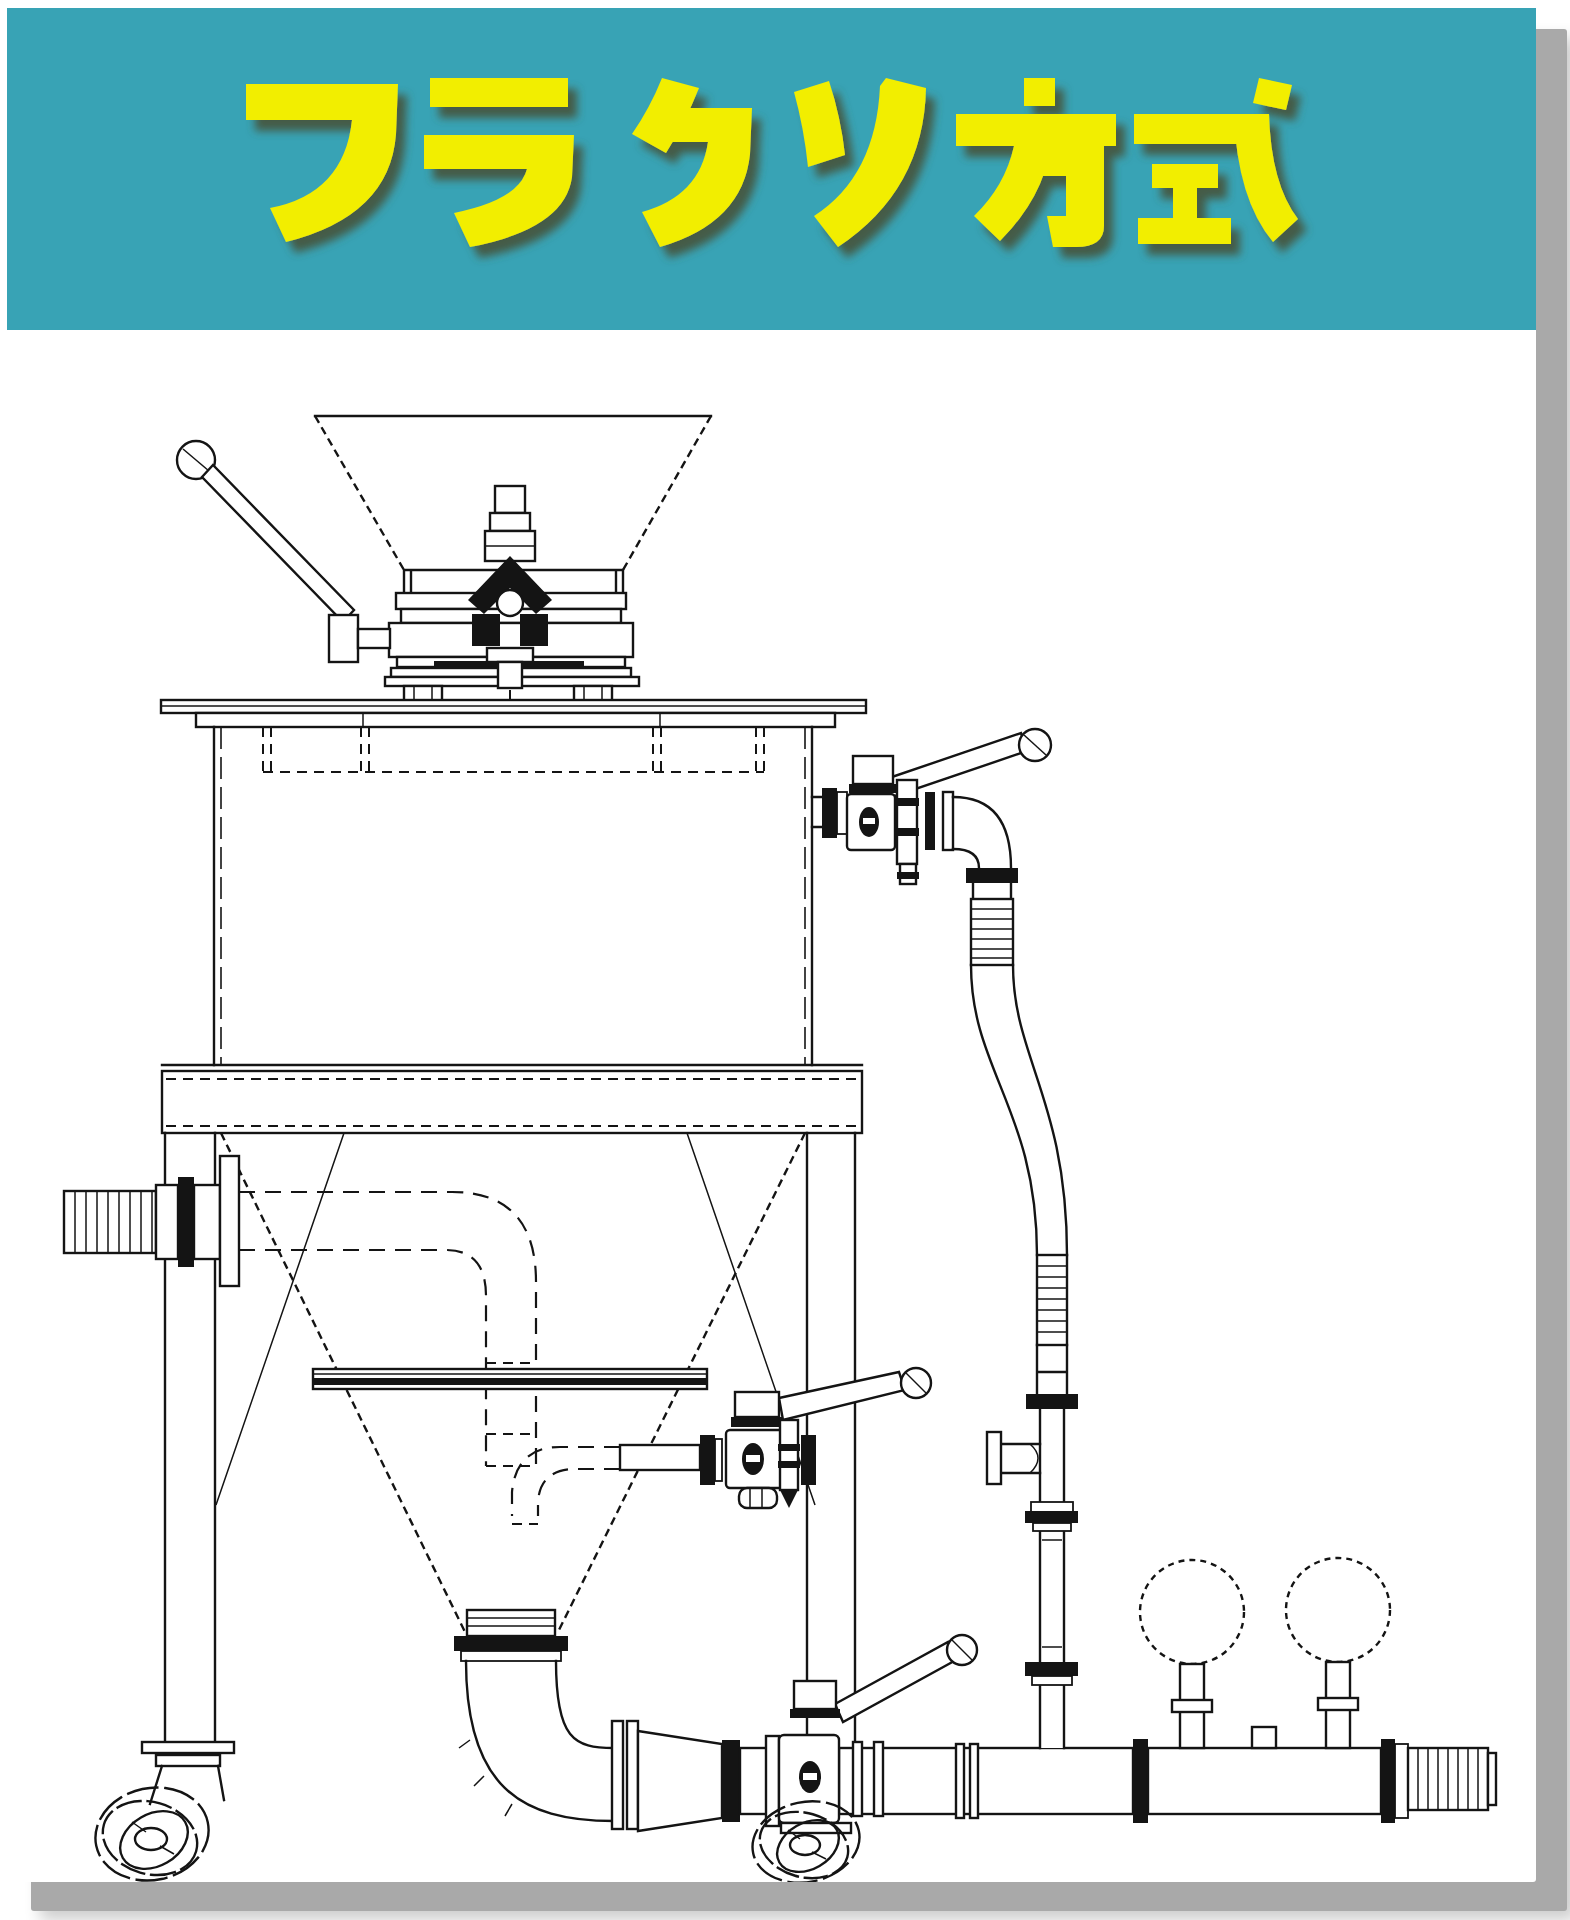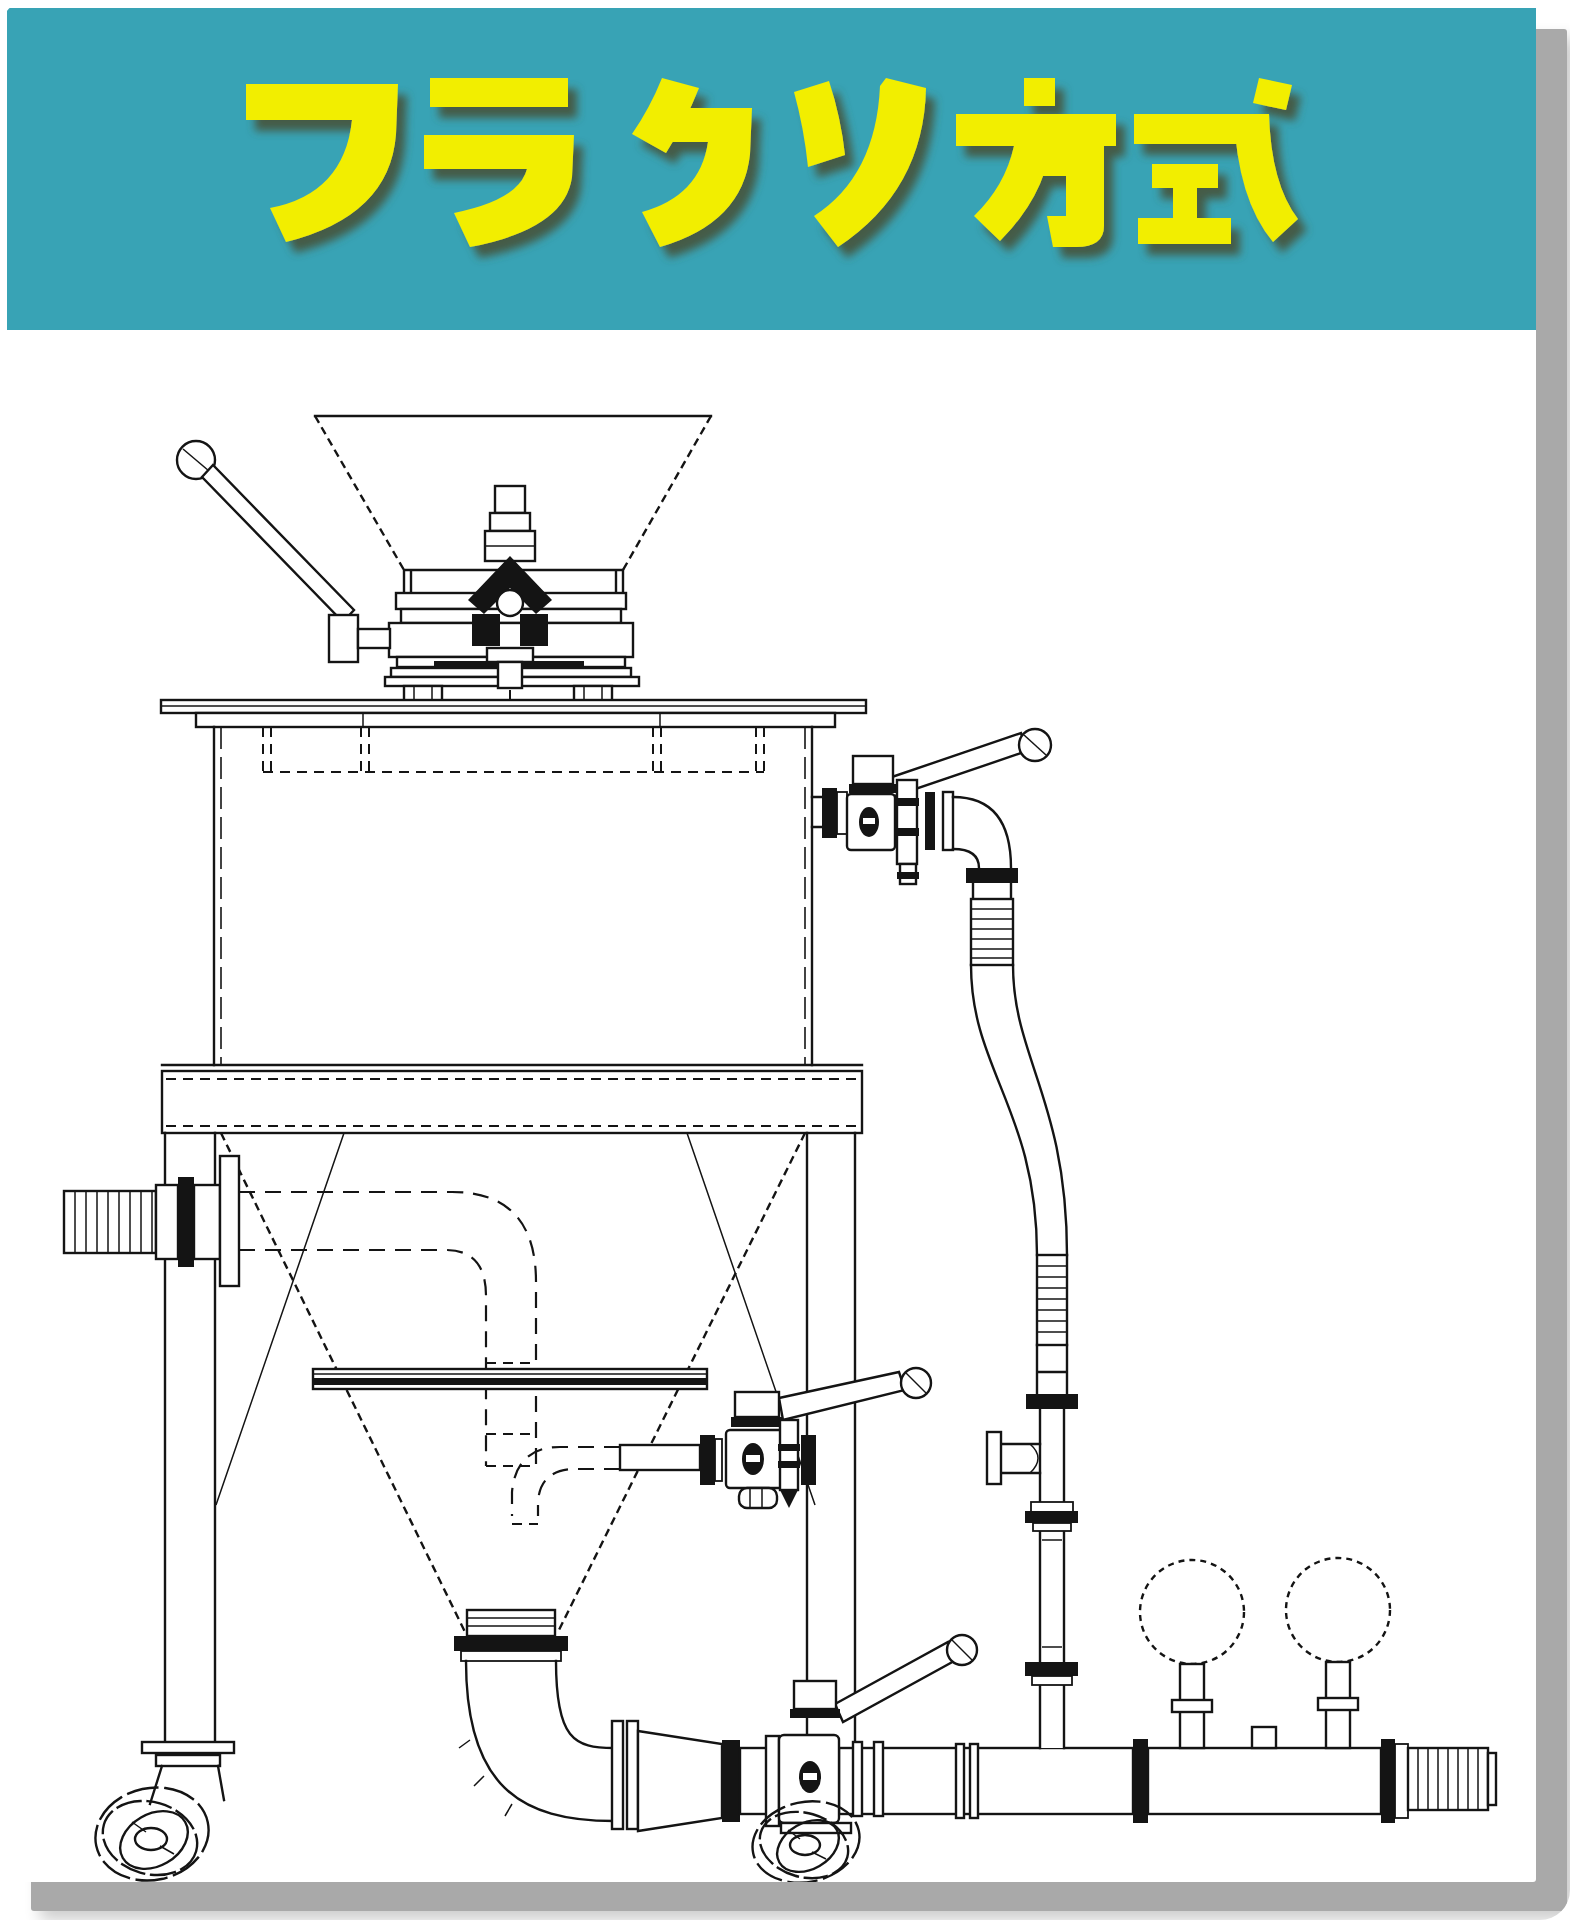--- a/index.html
+++ b/index.html
@@ -1,21 +1,21 @@
 <!DOCTYPE html>
 <html style="--header-bg: #38a3b5; --title-color: #f2ee00; --title-shadow: #47523a; --line-color: #141414; --page-bg: #ffffff; --page-shadow: #a9a9a9;"><head>
 <meta charset="utf-8">
 <style>
   :root{
     --header-bg:#38a3b5; --title-color:#f2ee00; --title-shadow:#47523a;
     --line-color:#141414; --page-bg:#ffffff; --page-shadow:#a9a9a9;
   }
   html,body{margin:0;padding:0;background:#fff;}
   .stage{position:relative;width:1570px;height:1920px;background:#fff;overflow:hidden;
-         font-family:"DejaVu Sans",sans-serif;border-radius:30px;}
+         font-family:"DejaVu Sans",sans-serif;}
   .page{position:absolute;left:0;top:0;width:1536px;height:1882px;background:var(--page-bg);
         border-radius:3px;
         box-shadow:31px 29px 0 0 var(--page-shadow), 40px 38px 16px rgba(0,0,0,.20);}
   .title-banner{position:absolute;left:7px;top:8px;width:1529px;height:322px;background:var(--header-bg);}
   .sr-title{position:absolute;left:0;top:60px;width:100%;text-align:center;font-size:170px;font-weight:bold;
             color:transparent;pointer-events:none;user-select:none;white-space:nowrap;overflow:hidden;}
   svg{display:block;}
   .drawing{position:absolute;left:0;top:0;}
   
   .ln{fill:none;stroke:var(--line-color);stroke-width:2.4;stroke-linecap:square;}

